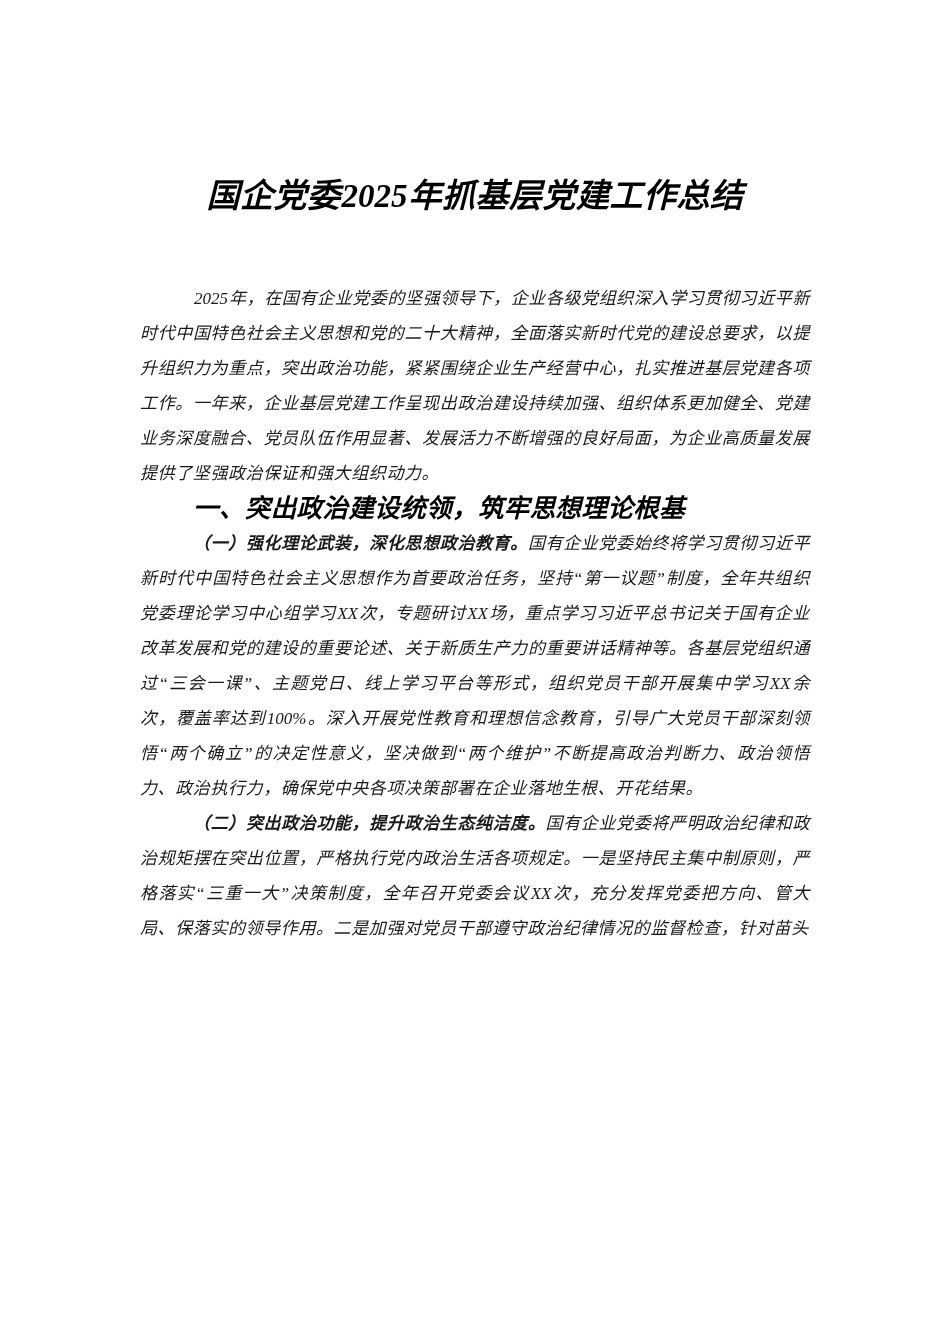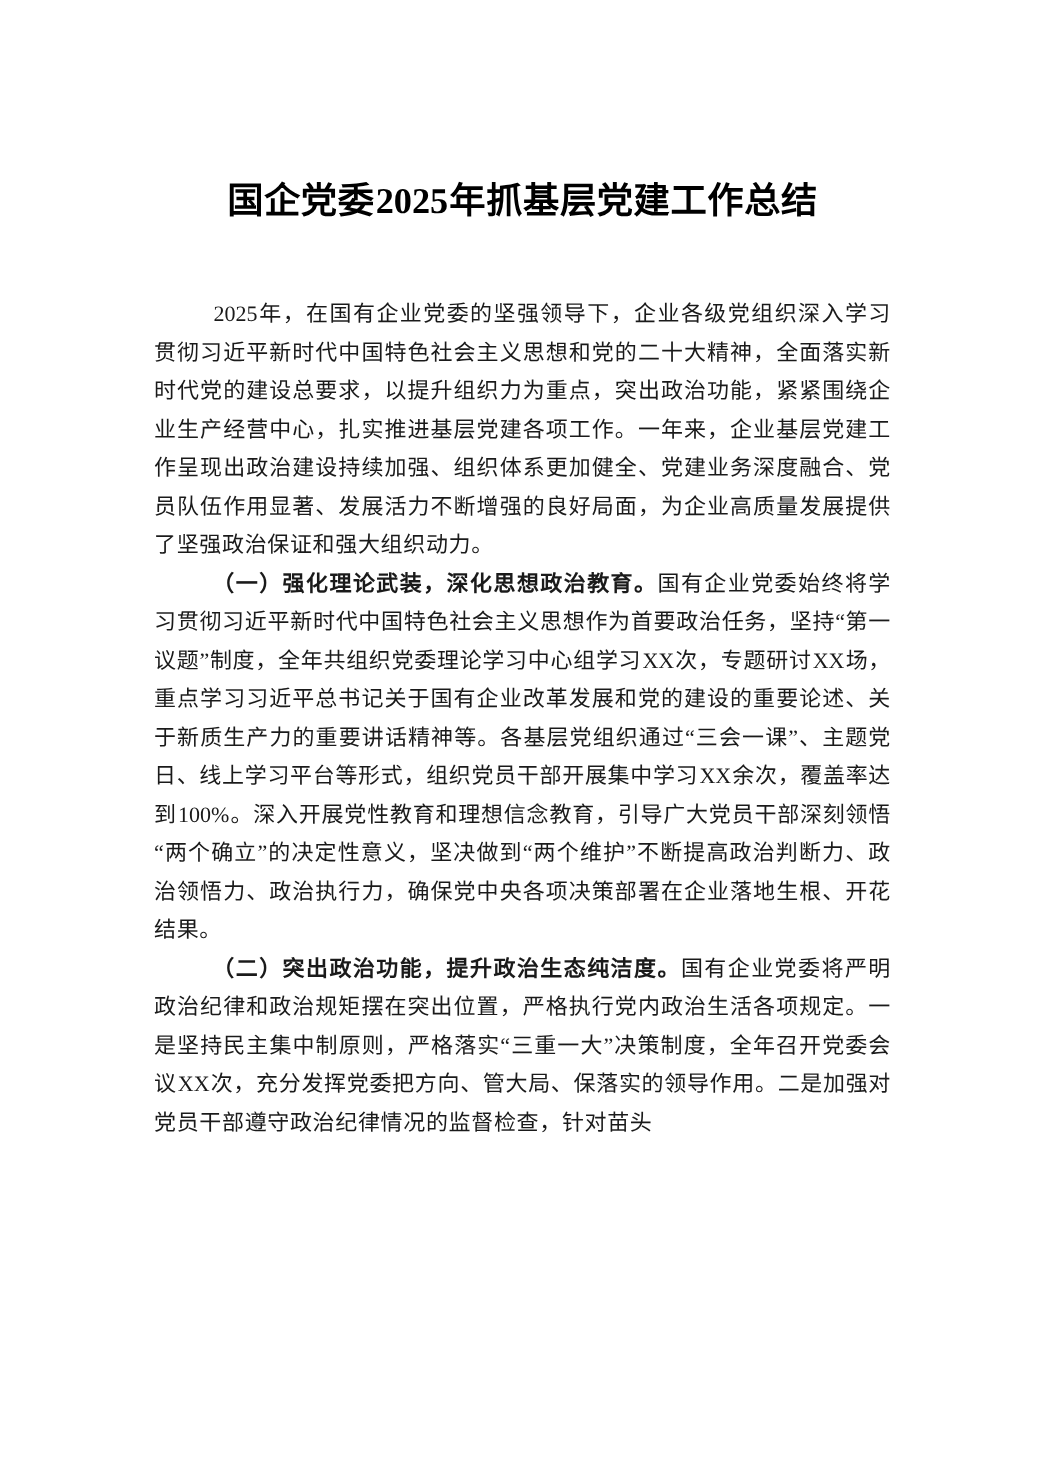--- a/index.html
+++ b/index.html
@@ -15,42 +15,43 @@
     height: 1344px;
     background: #ffffff;
     margin: 0 auto;
     overflow: hidden;
     box-sizing: border-box;
   }
 
   .doc-body {
     position: absolute;
     left: 140px;
-    top: 4px;
+    top: 16px;
     width: 670px;
+    font-style: italic;
   }
 
   
   .doc-title {
     font-family: "Liberation Serif", "DejaVu Serif", serif;
     font-size: 33px;
     font-weight: bold;
     line-height: 44px;
     text-align: center;
     color: #000000;
     letter-spacing: 0.5px;
     margin: 0;
     padding-top: 158px;
     white-space: nowrap;
   }
 
   
   .para {
     font-family: "Liberation Serif", "DejaVu Serif", serif;
-    font-size: 20px;
+    font-size: 17px;
     line-height: 35px;
     color: #1a1a1a;
     text-align: justify;
     text-justify: inter-character;
     text-align-last: left;
     margin: 0;
     letter-spacing: 0.6px;
     font-weight: 400;
   }
 
@@ -98,19 +99,20 @@
 </head>
 <body>
 
 <div class="page">
   <div class="doc-body">
 
     <h1 class="doc-title">国企党委<span class="lat-b">2025</span>年抓基层党建工作总结</h1>
 
     <p class="para indent lead-block"><span class="lat">2025</span>年，在国有企业党委的坚强领导下，企业各级党组织深入学习贯彻习近平新时代中国特色社会主义思想和党的二十大精神，全面落实新时代党的建设总要求，以提升组织力为重点，突出政治功能，紧紧围绕企业生产经营中心，扎实推进基层党建各项工作。一年来，企业基层党建工作呈现出政治建设持续加强、组织体系更加健全、党建业务深度融合、党员队伍作用显著、发展活力不断增强的良好局面，为企业高质量发展提供了坚强政治保证和强大组织动力。</p>
 
+    <p class="head1">一、突出政治建设统领，筑牢思想理论根基</p>
 
     <p class="para indent"><span class="lead-in">（一）强化理论武装，深化思想政治教育。</span><span>国有企业党委始终将学习贯彻习近平新时代中国特色社会主义思想作为首要政治任务，坚持“第一议题”制度，全年共组织党委理论学习中心组学习<span class="lat">XX</span>次，专题研讨<span class="lat">XX</span>场，重点学习习近平总书记关于国有企业改革发展和党的建设的重要论述、关于新质生产力的重要讲话精神等。各基层党组织通过“三会一课”、主题党日、线上学习平台等形式，组织党员干部开展集中学习<span class="lat">XX</span>余次，覆盖率达到<span class="lat">100%</span>。深入开展党性教育和理想信念教育，引导广大党员干部深刻领悟“两个确立”的决定性意义，坚决做到“两个维护”不断提高政治判断力、政治领悟力、政治执行力，确保党中央各项决策部署在企业落地生根、开花结果。</span></p>
 
     <p class="para indent"><span class="lead-in">（二）突出政治功能，提升政治生态纯洁度。</span><span>国有企业党委将严明政治纪律和政治规矩摆在突出位置，严格执行党内政治生活各项规定。一是坚持民主集中制原则，严格落实“三重一大”决策制度，全年召开党委会议<span class="lat">XX</span>次，充分发挥党委把方向、管大局、保落实的领导作用。二是加强对党员干部遵守政治纪律情况的监督检查，针对苗头</span></p>
 
   </div>
 </div>
 
 </body></html>

